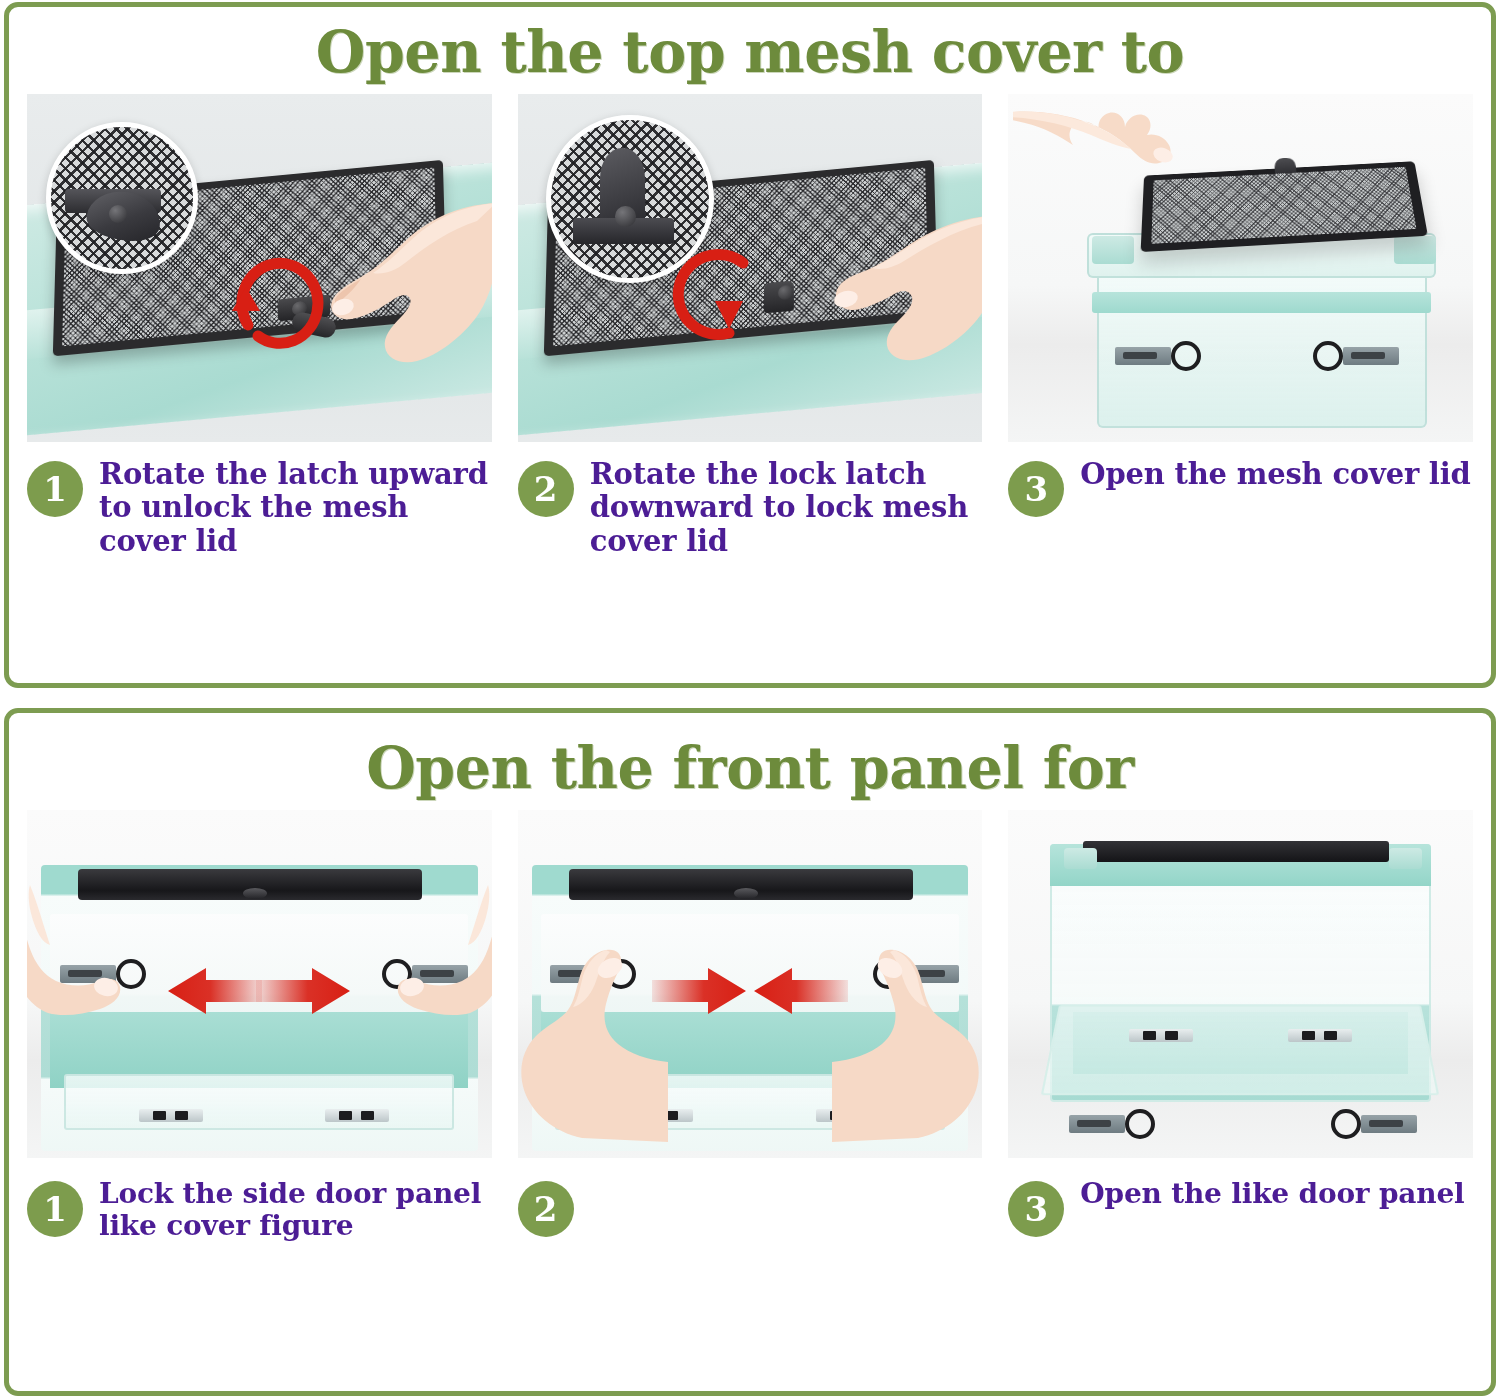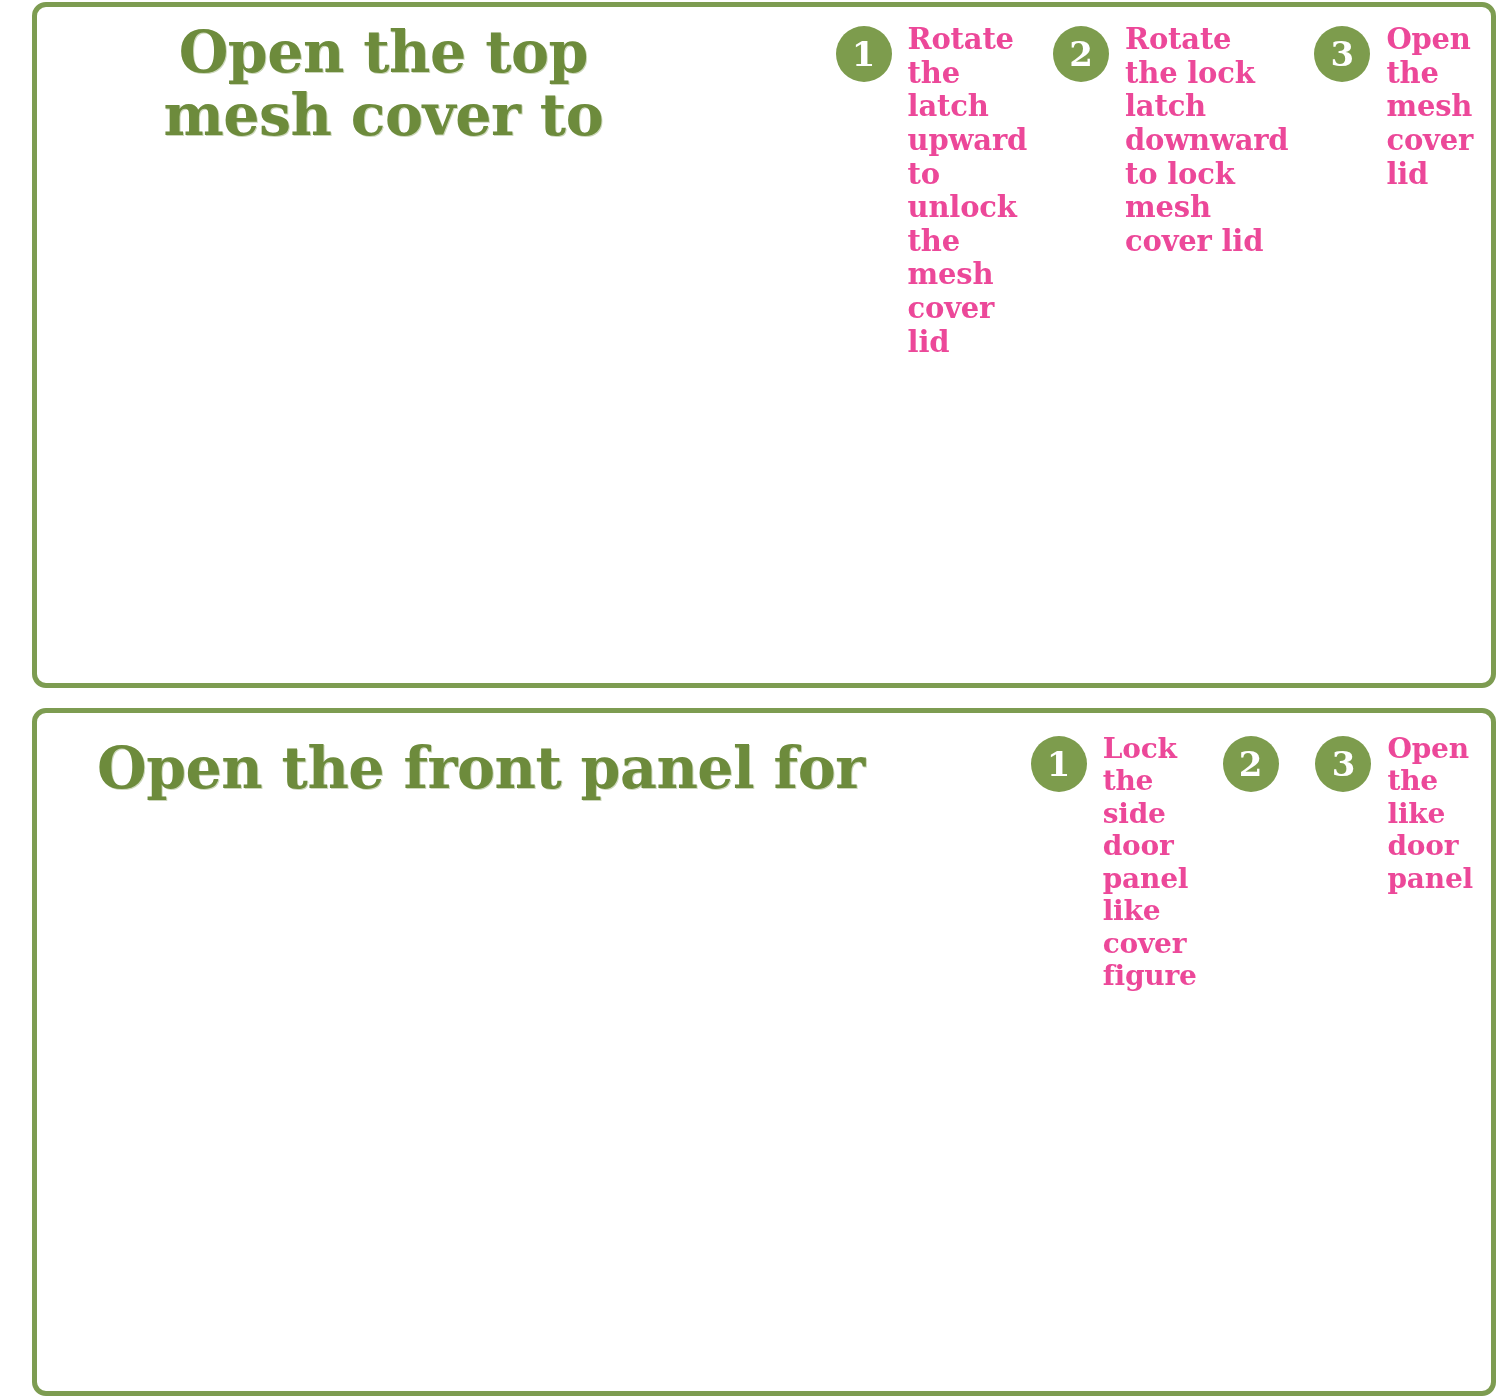--- a/index.html
+++ b/index.html
@@ -20,24 +20,23 @@
     gap: 20px;
     padding: 2px 4px 4px 4px;
   }
 
   
   .section {
     border: 5px solid #7d9c51;
     border-radius: 14px;
     flex: 1;
     display: flex;
-    flex-direction: row;
+    flex-direction: column;
     background: #ffffff;
     overflow: hidden;
-    margin-left: 28px;
   }
   .section-top    { flex: 0 0 686px; }
   .section-bottom { flex: 0 0 688px; }
 
   
   .heading {
     text-align: center;
     color: #6d8b3c;
     font-family: "DejaVu Serif", "Liberation Serif", serif;
     font-weight: bold;
@@ -396,21 +395,21 @@
     display: flex;
     align-items: center;
     justify-content: center;
     font-family: "DejaVu Serif", "Liberation Serif", serif;
     font-weight: bold;
     font-size: 34px;
     line-height: 1;
     margin-top: 3px;
   }
   .caption-text {
-    color: #ec4899;
+    color: #4c1d95;
     font-family: "DejaVu Serif", "Liberation Serif", serif;
     font-weight: bold;
     font-size: 29px;
     line-height: 1.16;
     letter-spacing: -0.2px;
   }
   .section-bottom .caption-text { font-size: 28px; }
   .section-bottom .caption-row  { padding-top: 20px; }
 </style>
 </head>

